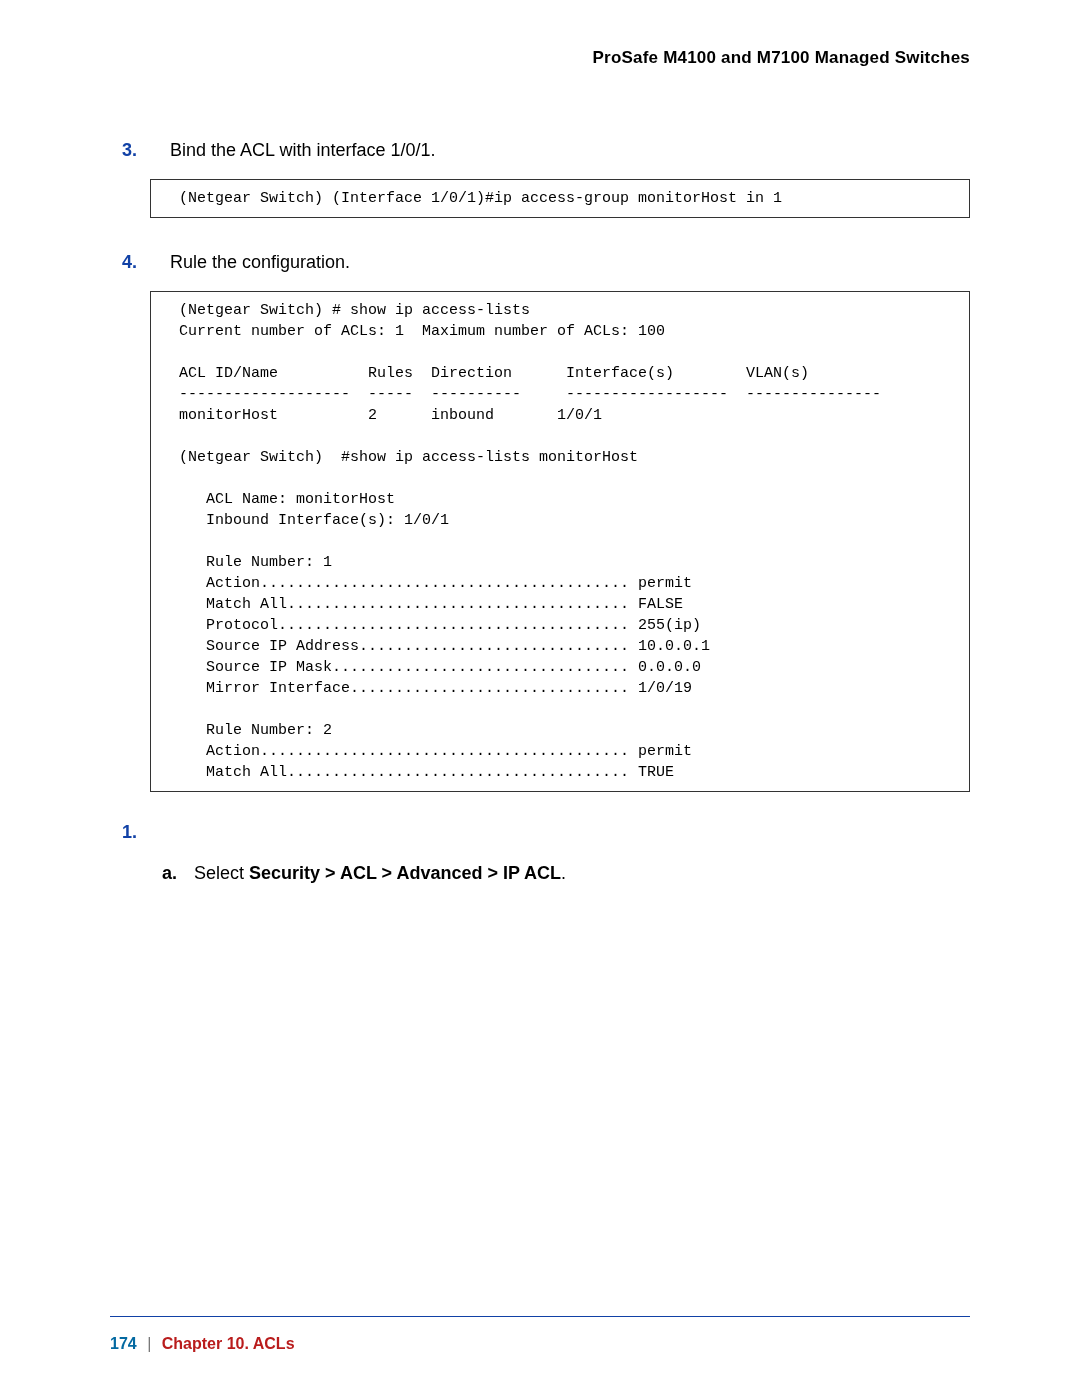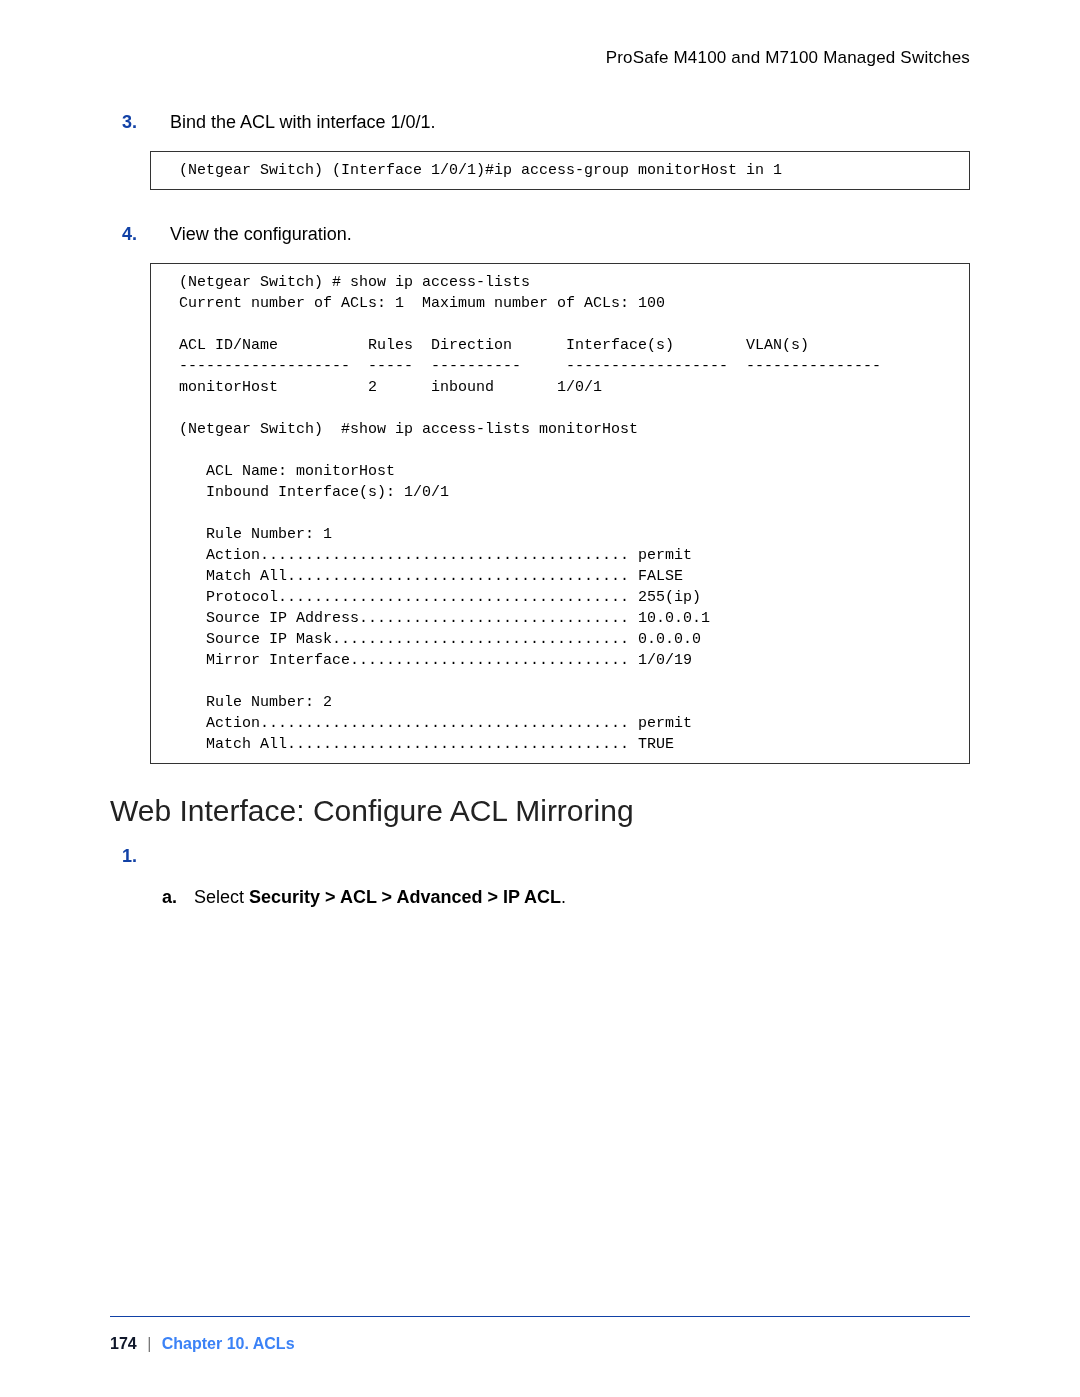--- a/index.html
+++ b/index.html
@@ -12,23 +12,23 @@
     height: 1397px;
     box-sizing: border-box;
     position: relative;
   }
   .page {
     padding: 48px 110px 0 110px;
     box-sizing: border-box;
   }
   .doc-header {
     text-align: right;
-    font-weight: normal;
+    font-weight: bold;
     font-size: 17px;
-    margin-bottom: 44px;
+    margin-bottom: 72px;
     letter-spacing: 0.2px;
   }
   .step {
     display: flex;
     margin-bottom: 18px;
     font-size: 18px;
   }
   .step-num {
     color: #1141a6;
     font-weight: bold;
@@ -71,48 +71,48 @@
   .footer {
     position: absolute;
     left: 110px;
     right: 110px;
     bottom: 44px;
     border-top: 1.5px solid #1141a6;
     padding-top: 18px;
     font-size: 16px;
   }
   .footer .pagenum {
-    color: #0f172a;
+    color: #0369a1;
     font-weight: bold;
   }
   .footer .sep {
     color: #777;
     margin: 0 6px;
   }
   .footer .chap {
-    color: #3b82f6;
+    color: #b91c1c;
     font-weight: bold;
   }
 </style>
 </head>
 <body>
 
 <div class="page">
   <div class="doc-header">ProSafe M4100 and M7100 Managed Switches</div>
 
   <div class="step">
     <span class="step-num">3.</span>
     <span class="step-text">Bind the ACL with interface 1/0/1.</span>
   </div>
 
   <div class="codebox">(Netgear Switch) (Interface 1/0/1)#ip access-group monitorHost in 1</div>
 
   <div class="step">
     <span class="step-num">4.</span>
-    <span class="step-text">View the configuration.</span>
+    <span class="step-text">Rule the configuration.</span>
   </div>
 
   <div class="codebox big">(Netgear Switch) # show ip access-lists
 Current number of ACLs: 1  Maximum number of ACLs: 100
 
 ACL ID/Name          Rules  Direction      Interface(s)        VLAN(s)
 -------------------  -----  ----------     ------------------  ---------------
 monitorHost          2      inbound       1/0/1
 
 (Netgear Switch)  #show ip access-lists monitorHost
@@ -125,21 +125,20 @@
    Match All...................................... FALSE
    Protocol....................................... 255(ip)
    Source IP Address.............................. 10.0.0.1
    Source IP Mask................................. 0.0.0.0
    Mirror Interface............................... 1/0/19
 
    Rule Number: 2
    Action......................................... permit
    Match All...................................... TRUE</div>
 
-  <h2 class="section-title">Web Interface: Configure ACL Mirroring</h2>
 
   <div class="step">
     <span class="step-num">1.</span>
   </div>
 
   <div class="substep">
     <span class="substep-num">a.</span>
     <span class="substep-text">
       <span>Select </span><span class="bold">Security &gt; ACL &gt; Advanced &gt; IP ACL</span><span>.</span>
     </span>

